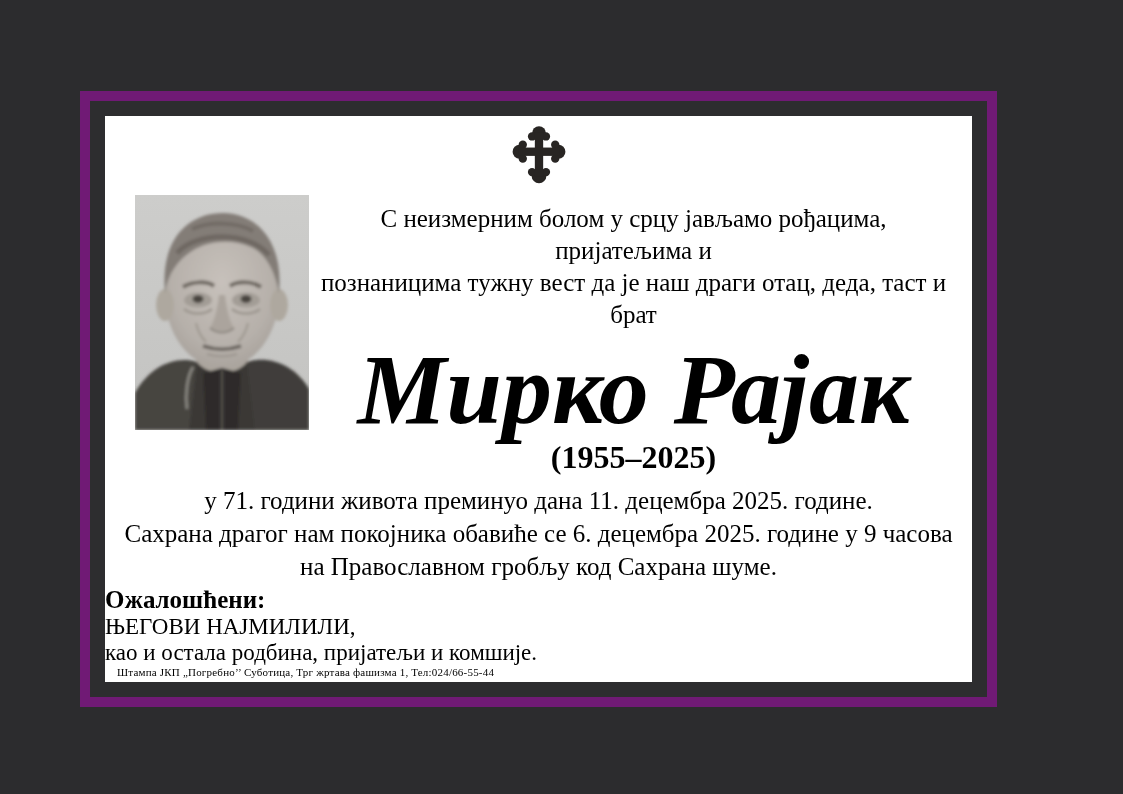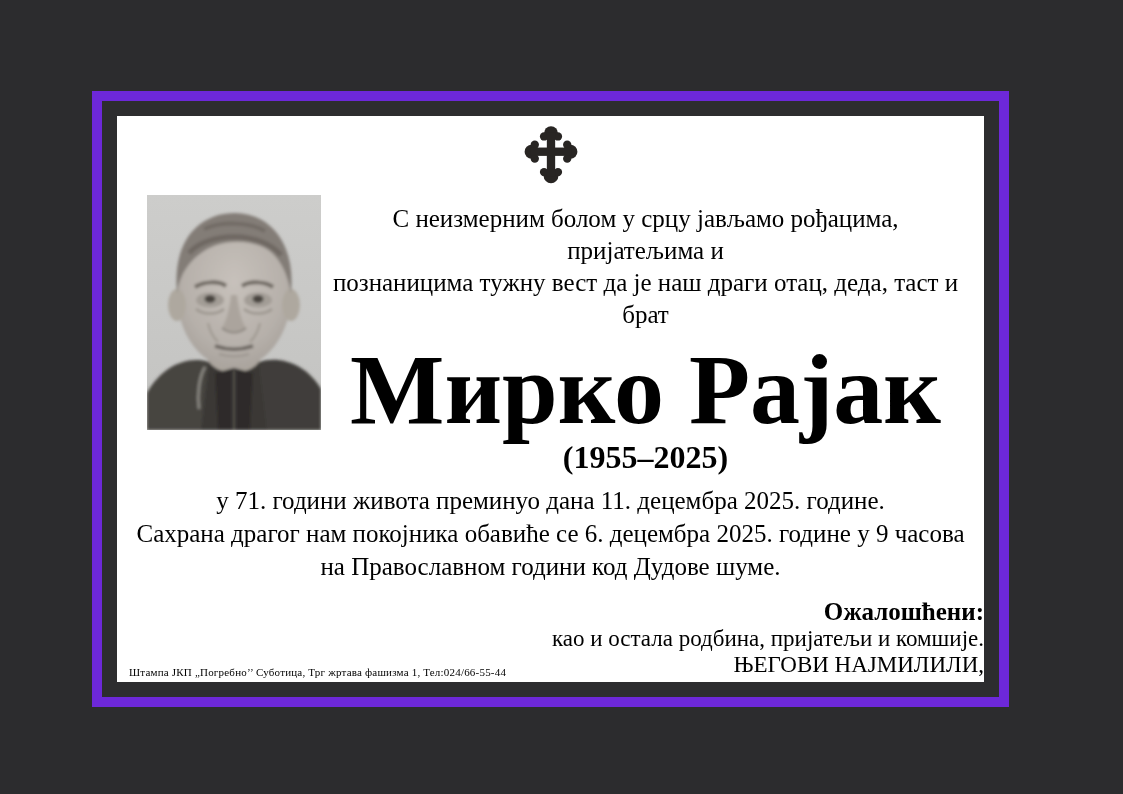--- a/index.html
+++ b/index.html
@@ -6,52 +6,52 @@
   body {
     width: 1123px; height: 794px;
     font-family: "Liberation Serif", "DejaVu Serif", serif;
     color: #000;
   }
   .stage {
     position: relative; width: 1123px; height: 794px;
     background: #2c2c2e; overflow: hidden;
   }
   .card {
-    position: absolute; left: 92px; top: 91px;
+    position: absolute; left: 80px; top: 91px;
     width: 917px; height: 616px;
-    background: #6d28d9;
+    background: #701a75;
   }
   .card-inner {
     position: absolute; inset: 10px;
     border: 15px solid #2d2d2f;
     background: #ffffff;
     box-sizing: border-box;
   }
   .cross-wrap { text-align: center; margin-top: 7px; height: 63px; }
   .top-row { display: flex; margin-top: 9px; padding-left: 30px; }
   .photo { width: 174px; height: 235px; flex: none; }
   .photo svg { display: block; }
   .intro-col { flex: 1; text-align: center; padding: 0 22px 0 8px; }
   .intro {
     font-size: 25px; line-height: 32px; margin: 8px 0 0 0;
   }
   .name {
     font-size: 100px; line-height: 98px; font-weight: bold;
-    margin: 10px 0 0 0; white-space: nowrap;
+    margin: 10px 0 0 0; white-space: nowrap; font-style: italic;
   }
   .years { font-size: 32px; font-weight: bold; }
   .body-text {
     text-align: center; font-size: 25px; line-height: 33px;
     margin: 8px 0 0 0;
   }
   .slogan {
     text-align: center; font-size: 29px; font-weight: bold;
     margin: 13px 0 0 0;
   }
-  .mourners { text-align: right; margin-top: 15px; }
+  .mourners { text-align: left; margin-top: 3px; }
   .mourners-label { font-size: 25px; font-weight: bold; line-height: 28px; }
   .mourners-line { font-size: 23px; line-height: 26px; }
   .footer {
     position: absolute; left: 12px; bottom: 4px;
     font-size: 11px; letter-spacing: 0.2px;
   }
 </style>
 </head>
 <body>
 
@@ -131,26 +131,26 @@
           </svg>
         </div>
 
         <div class="intro-col">
           <p class="intro"><span>С неизмерним болом у срцу јављамо рођацима, пријатељима и</span><br><span>познаницима тужну вест да је наш драги отац, деда, таст и брат</span></p>
           <h1 class="name">Мирко Рајак</h1>
           <div class="years">(1955–2025)</div>
         </div>
       </div>
 
-      <p class="body-text"><span>у 71. години живота преминуо дана 11. децембра 2025. године.</span><br><span>Сахрана драгог нам покојника обавиће се 6. децембра 2025. године у 9 часова</span><br><span>на Православном години код Дудове шуме.</span></p>
+      <p class="body-text"><span>у 71. години живота преминуо дана 11. децембра 2025. године.</span><br><span>Сахрана драгог нам покојника обавиће се 6. децембра 2025. године у 9 часова</span><br><span>на Православном гробљу код Сахрана шуме.</span></p>
 
 
       <div class="mourners">
         <div class="mourners-label">Ожалошћени:</div>
+        <div class="mourners-line">ЊЕГОВИ НАЈМИЛИЛИ,</div>
         <div class="mourners-line">као и остала родбина, пријатељи и комшије.</div>
-        <div class="mourners-line">ЊЕГОВИ НАЈМИЛИЛИ,</div>
       </div>
 
       <div class="footer">Штампа ЈКП „Погребно’’ Суботица, Трг жртава фашизма 1, Тел:024/66-55-44</div>
 
     </div>
   </div>
 </div>
 
 </body></html>

